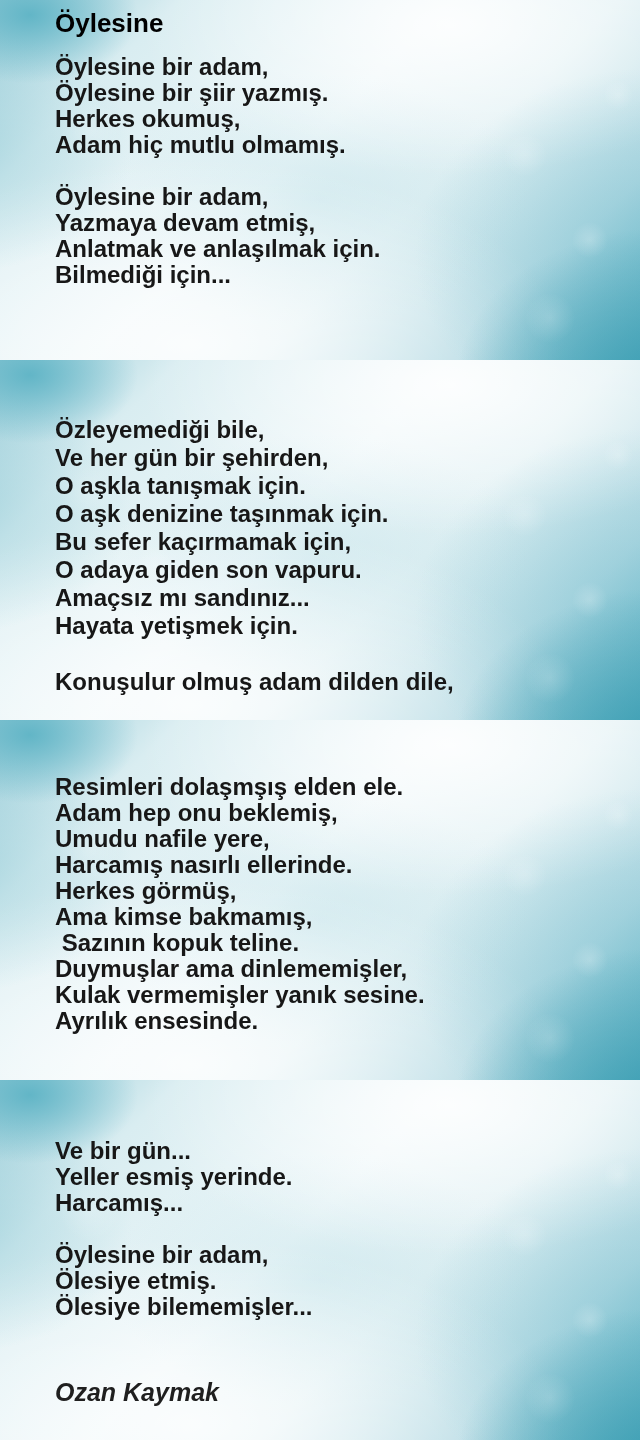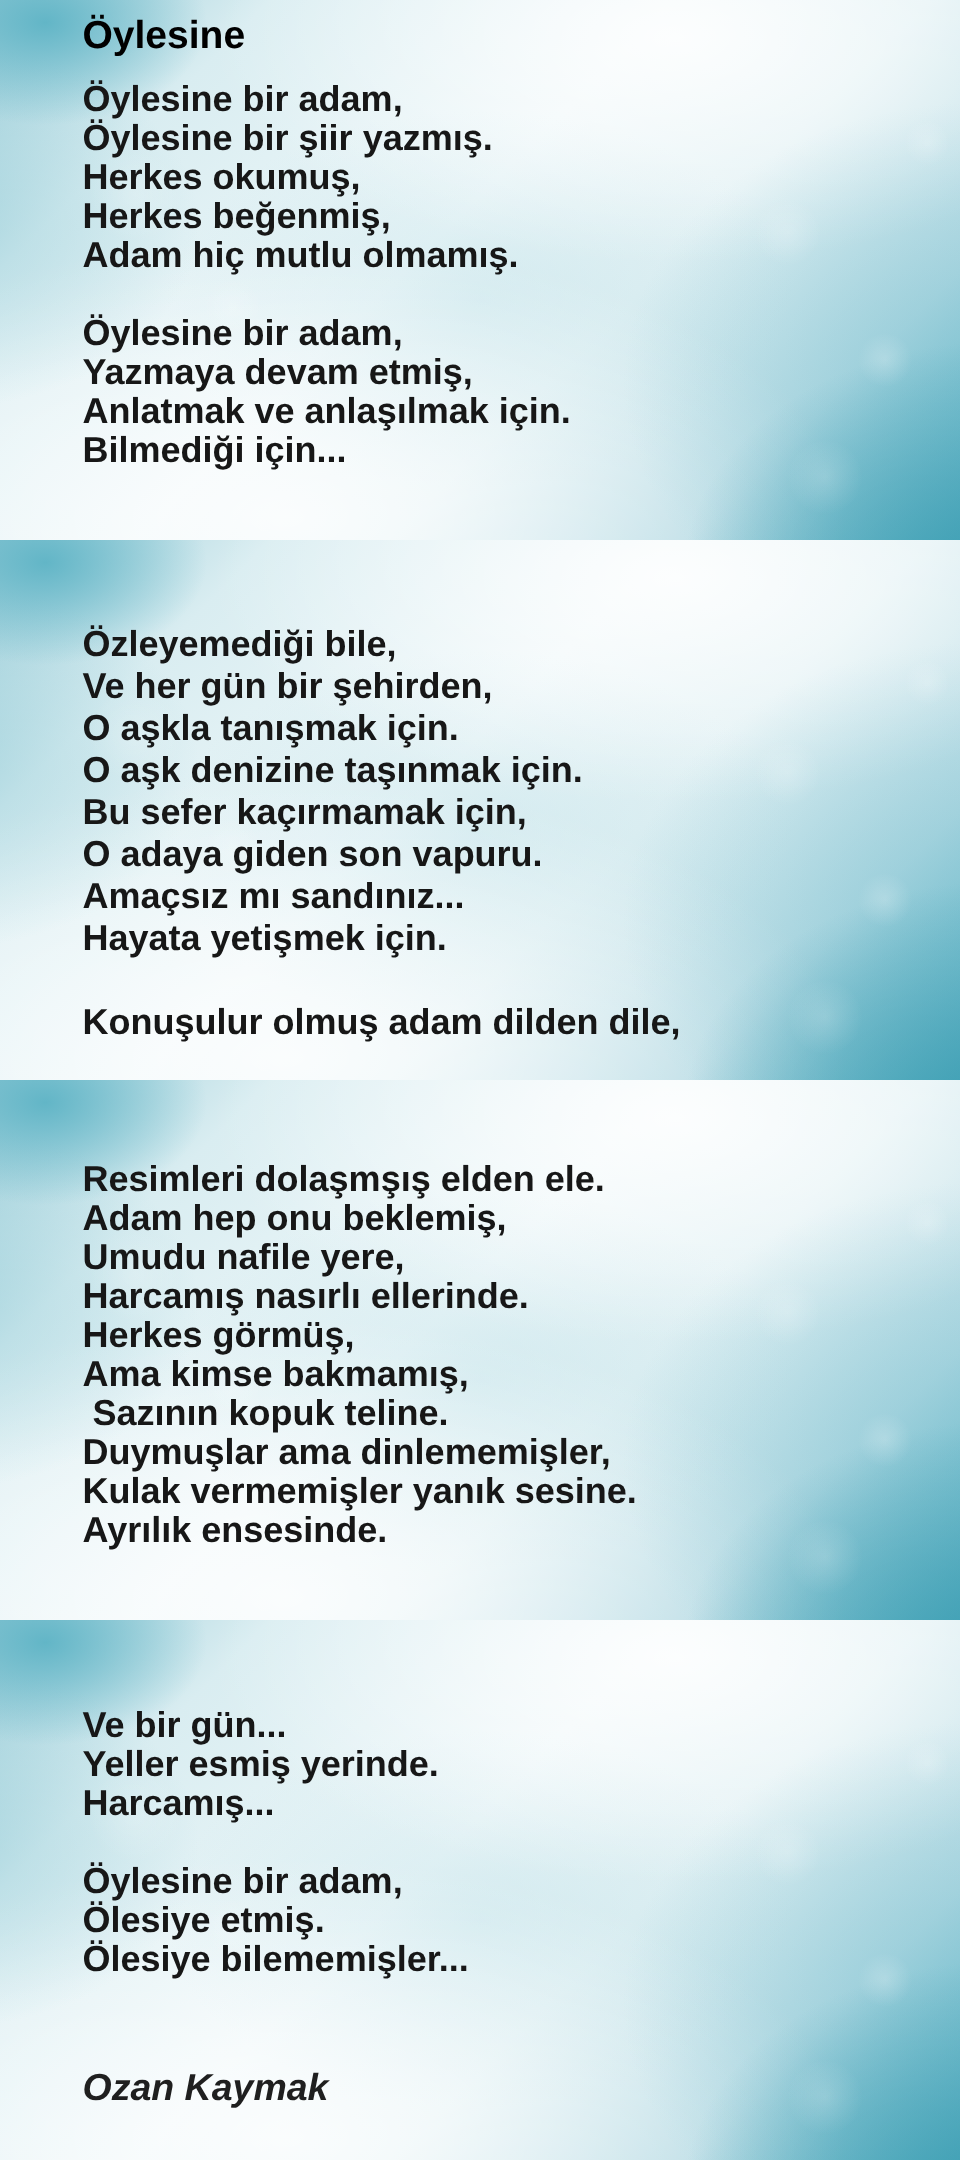--- a/index.html
+++ b/index.html
@@ -67,21 +67,20 @@
 
 <main class="page">
 
   <section class="tile">
     <div class="content">
       <h1 class="title">Öylesine</h1>
       <div class="lines">
           <div class="line">Öylesine bir adam,</div>
           <div class="line">Öylesine bir şiir yazmış.</div>
           <div class="line">Herkes okumuş,</div>
-          <div class="line">Herkes beğenmiş,</div>
           <div class="line">Adam hiç mutlu olmamış.</div>
           <div class="line"></div>
           <div class="line">Öylesine bir adam,</div>
           <div class="line">Yazmaya devam etmiş,</div>
           <div class="line">Anlatmak ve anlaşılmak için.</div>
           <div class="line">Bilmediği için...</div>
         </div>
     </div>
   </section>
 

